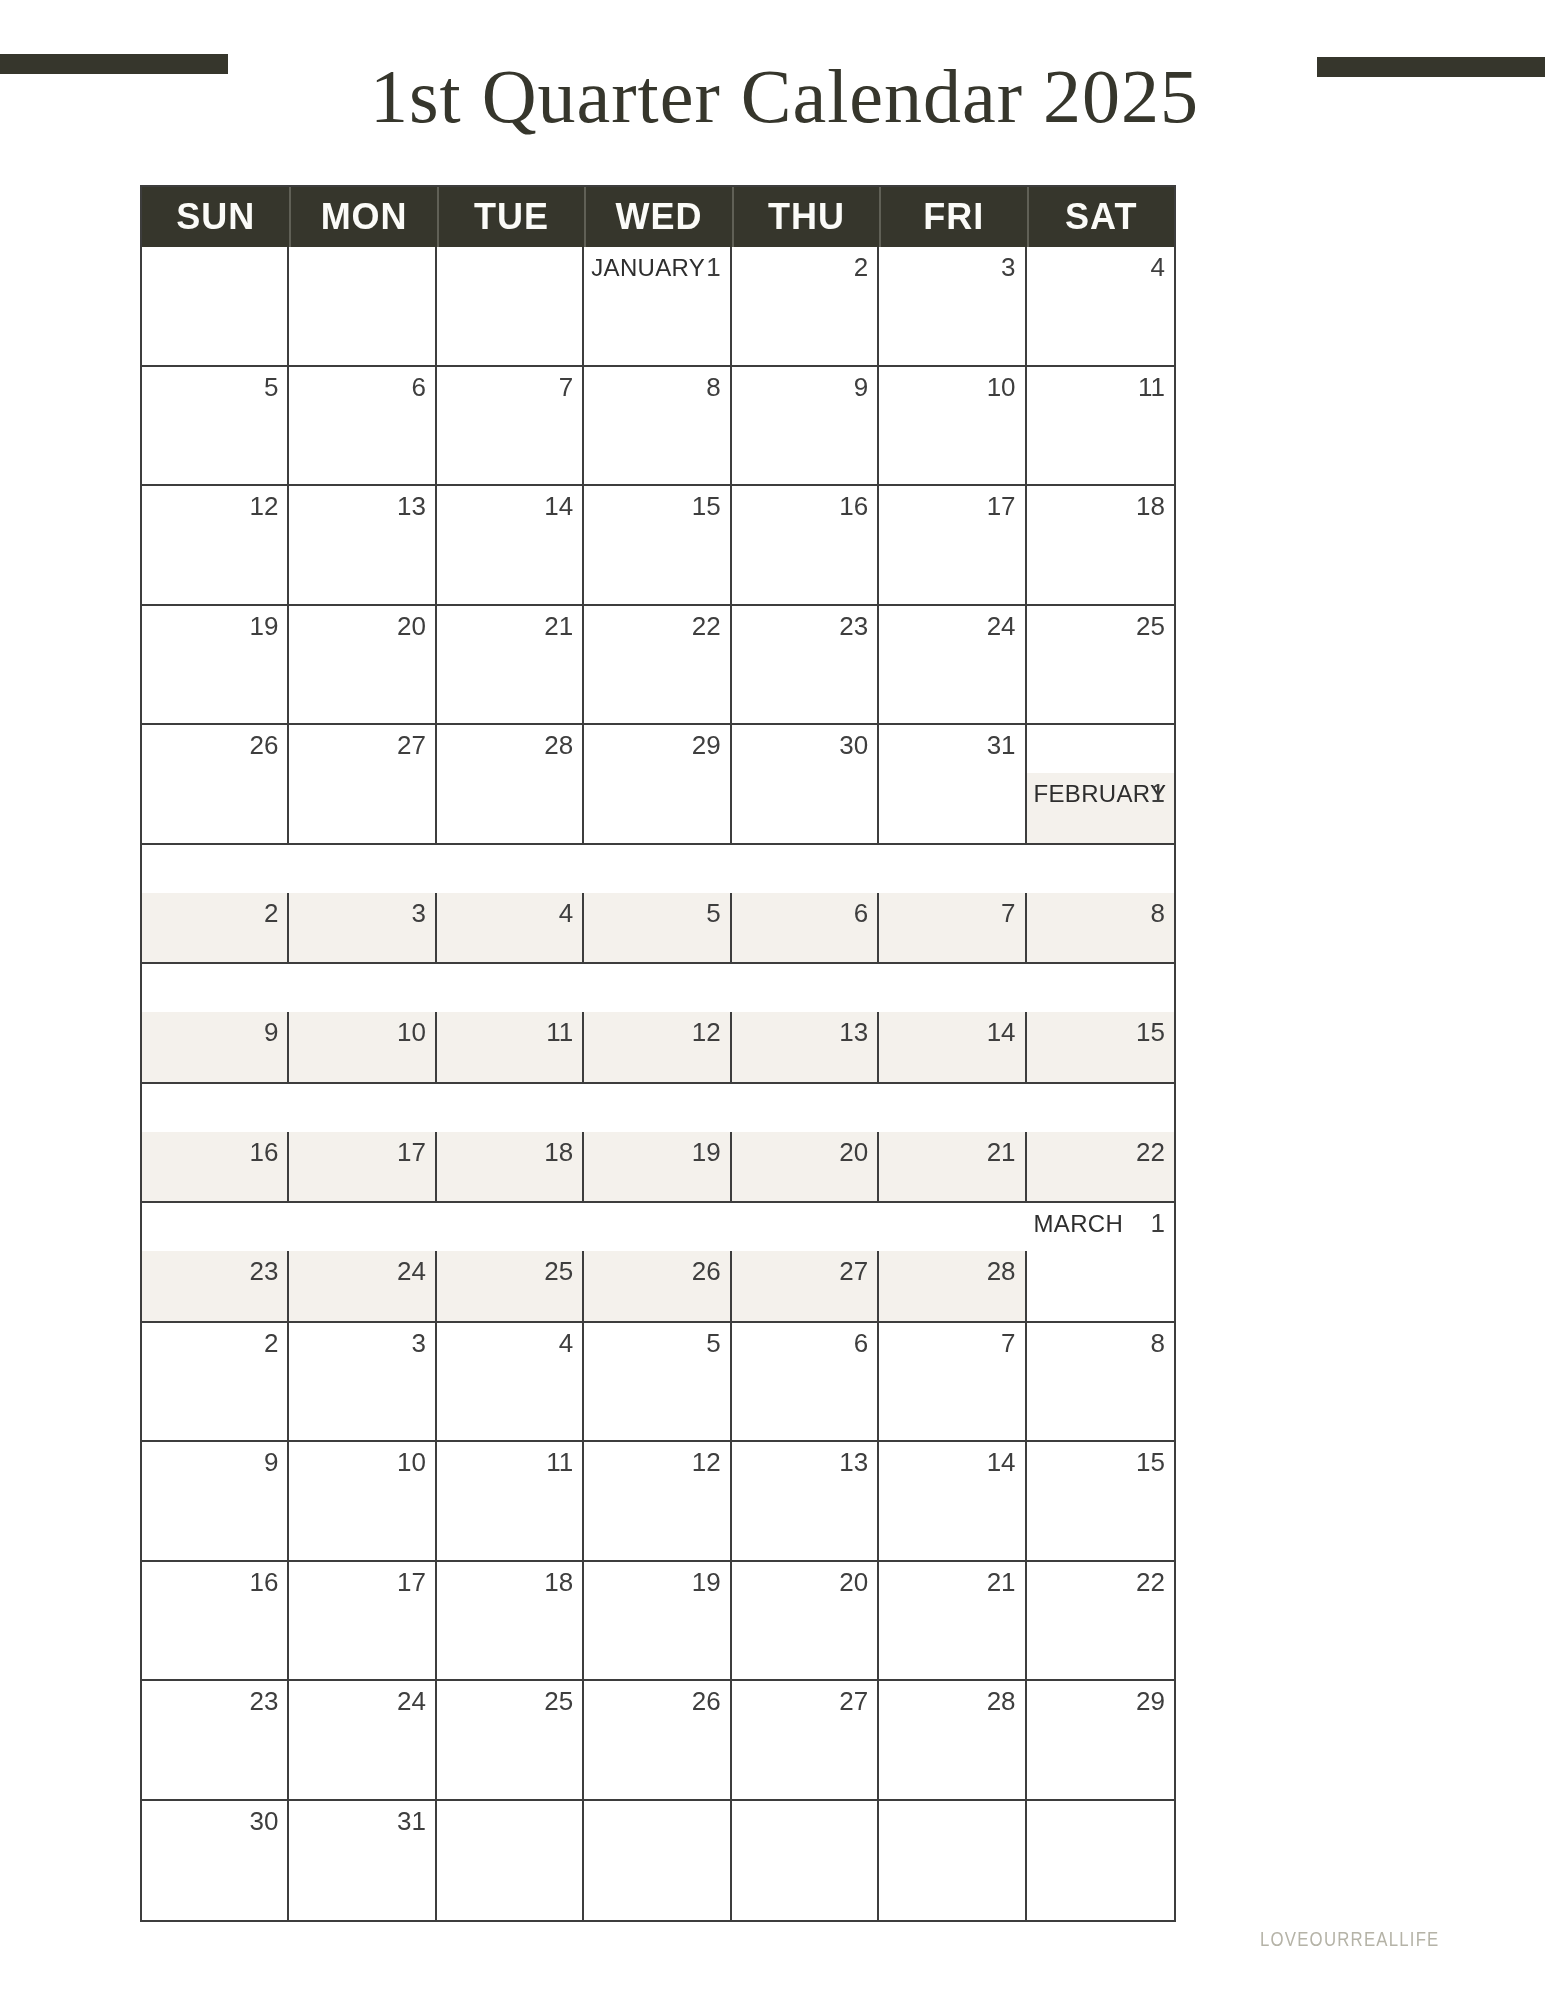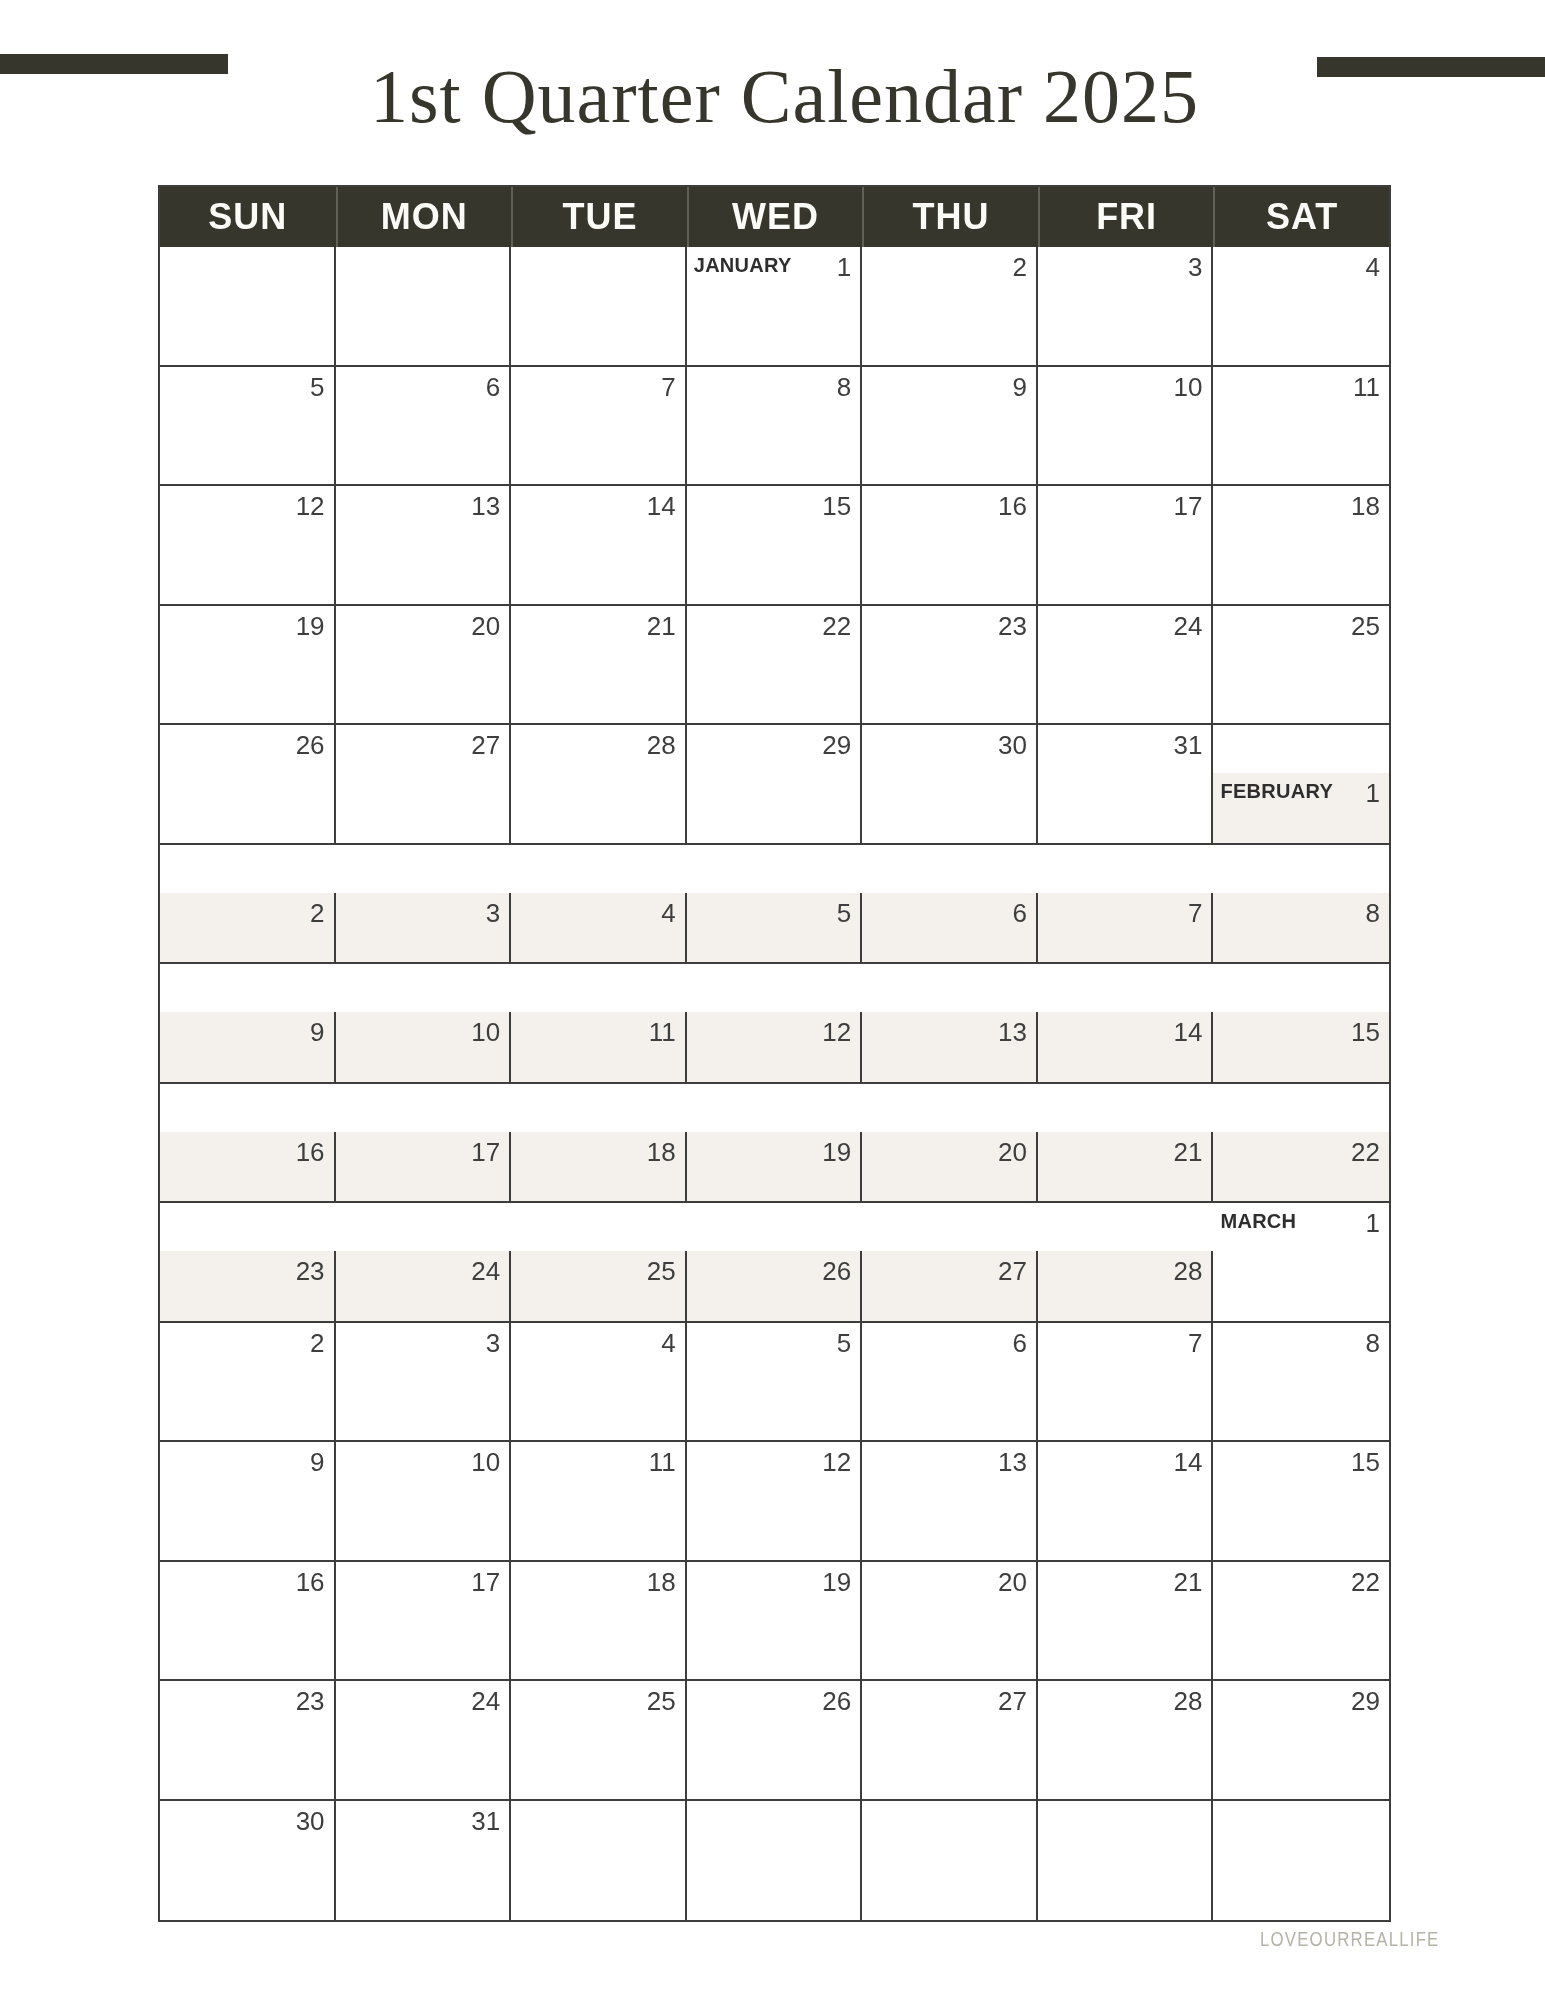--- a/index.html
+++ b/index.html
@@ -30,22 +30,22 @@
     color: var(--dark);
     letter-spacing: 1px;
     line-height: 1.15;
   }
   .bar { position: absolute; height: 20px; background: var(--dark); }
   .bar-left  { top: 54px; left: 0;  width: 228px; }
   .bar-right { top: 57px; right: 0; width: 228px; }
 
   .calendar {
     position: absolute;
-    left: 158px; top: 185px;
-    width: 1233px;
+    left: 140px; top: 185px;
+    width: 1036px;
     border: 2px solid var(--line);
     background: #fff;
   }
   .day-header-row {
     display: grid;
     grid-template-columns: repeat(7, 1fr);
     height: 60px;
     background: var(--dark);
   }
   .day-header {
@@ -72,22 +72,22 @@
   .cell.shaded { background: var(--beige); margin-top: 48px; }
   .date-number {
     position: absolute;
     top: 5px; right: 9px;
     font-size: 26px;
     color: var(--date-text);
   }
   .month-label {
     position: absolute;
     top: 7px; left: 7px;
-    font-size: 20px;
-    font-weight: bold;
+    font-size: 24px;
+    font-weight: normal;
     color: var(--month-text);
     letter-spacing: 0.3px;
   }
   .watermark {
     position: absolute;
     top: 1927px; left: 1260px;
     font-size: 21px;
     color: var(--wm);
     letter-spacing: 1.5px;
     transform: scaleX(0.8);

